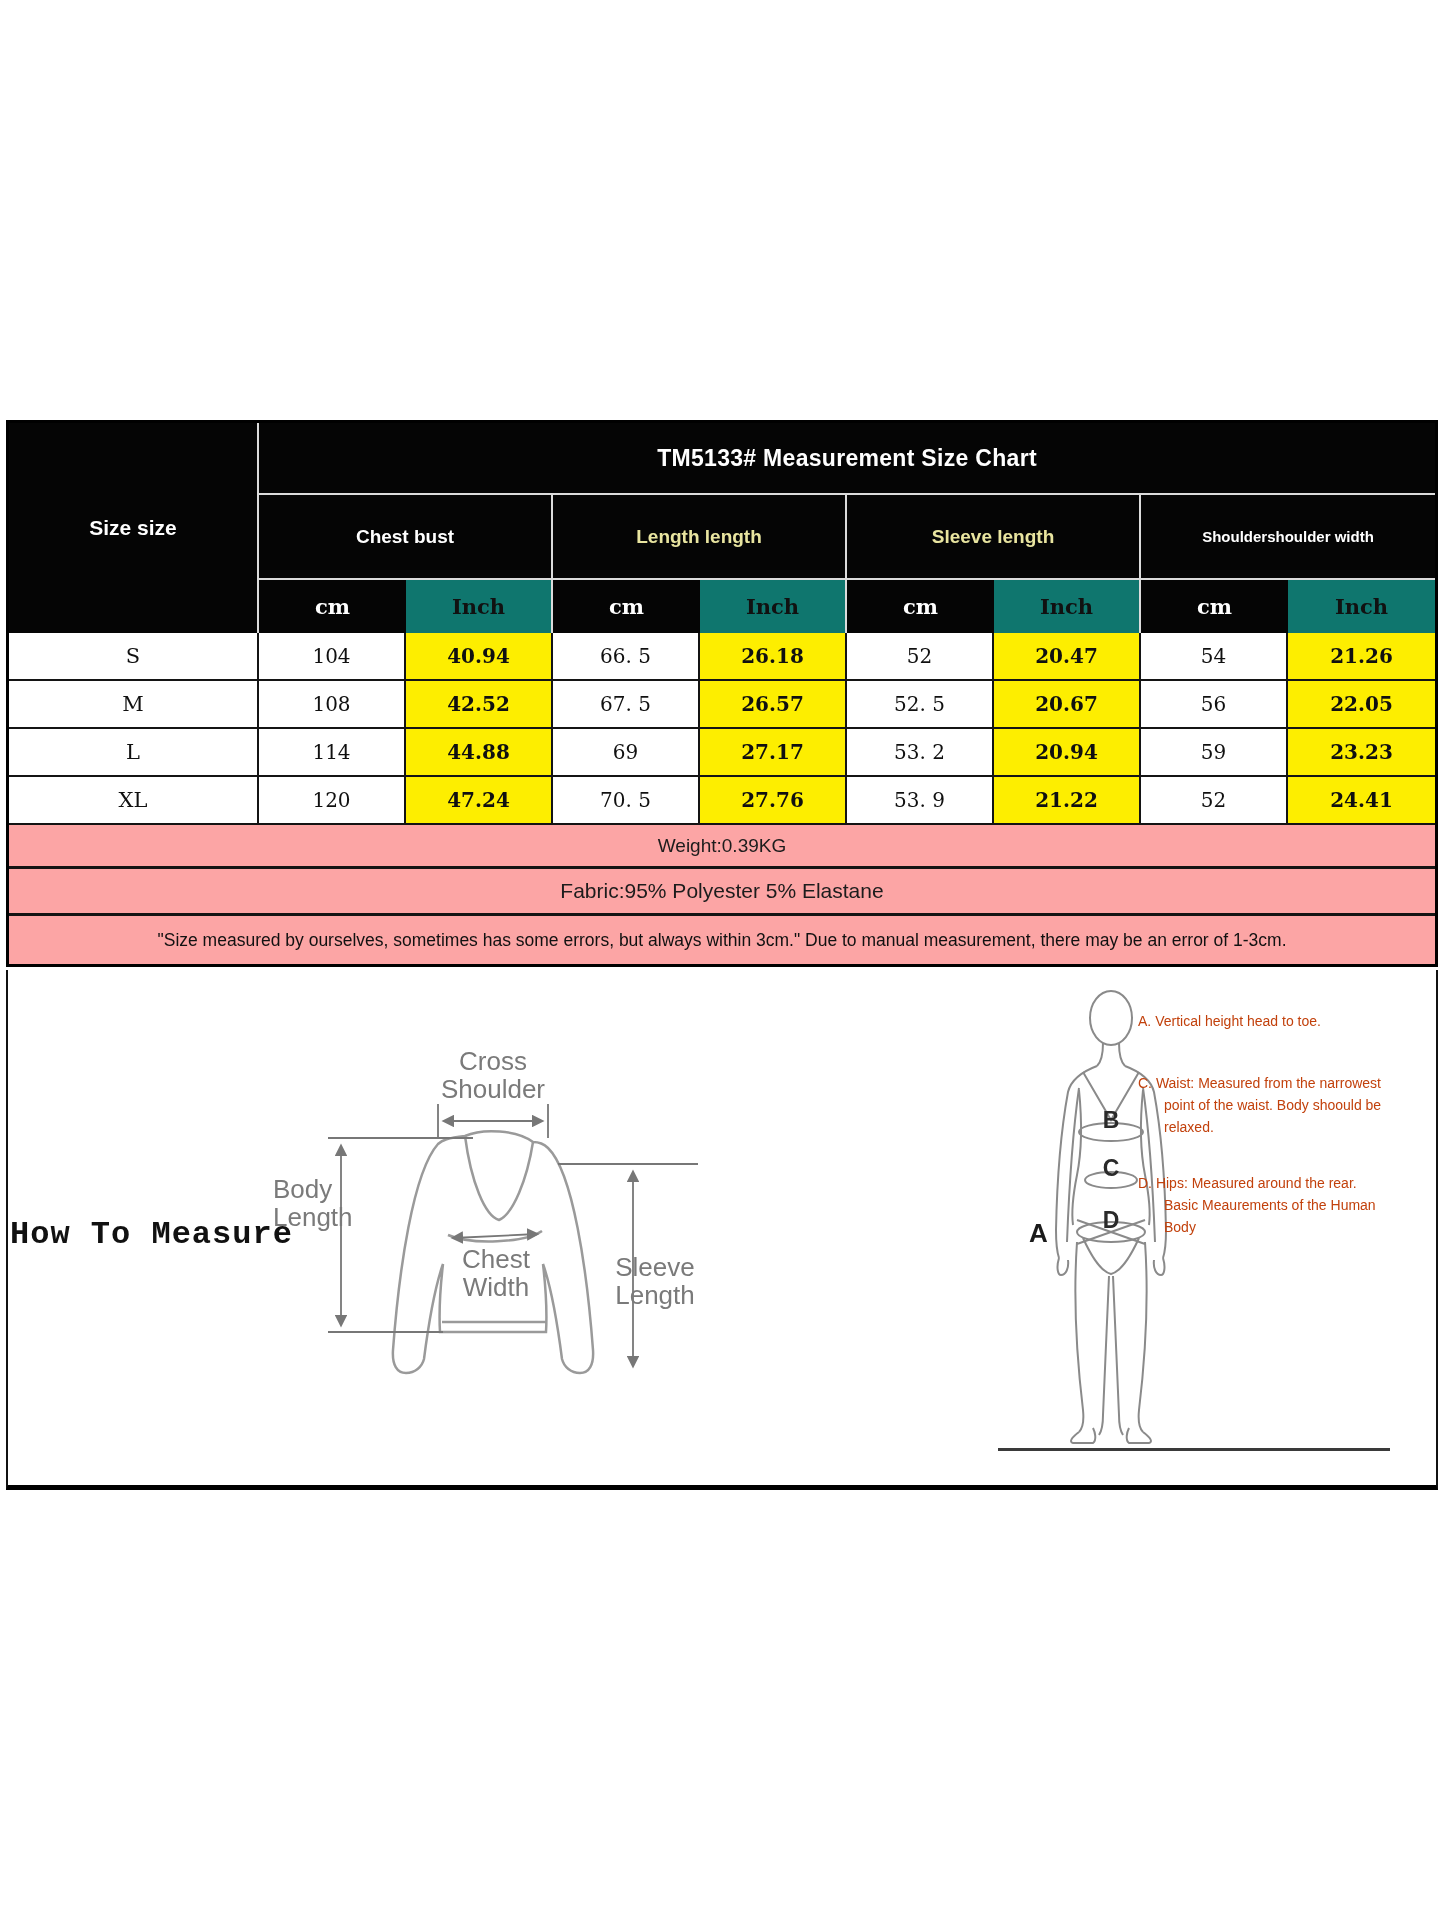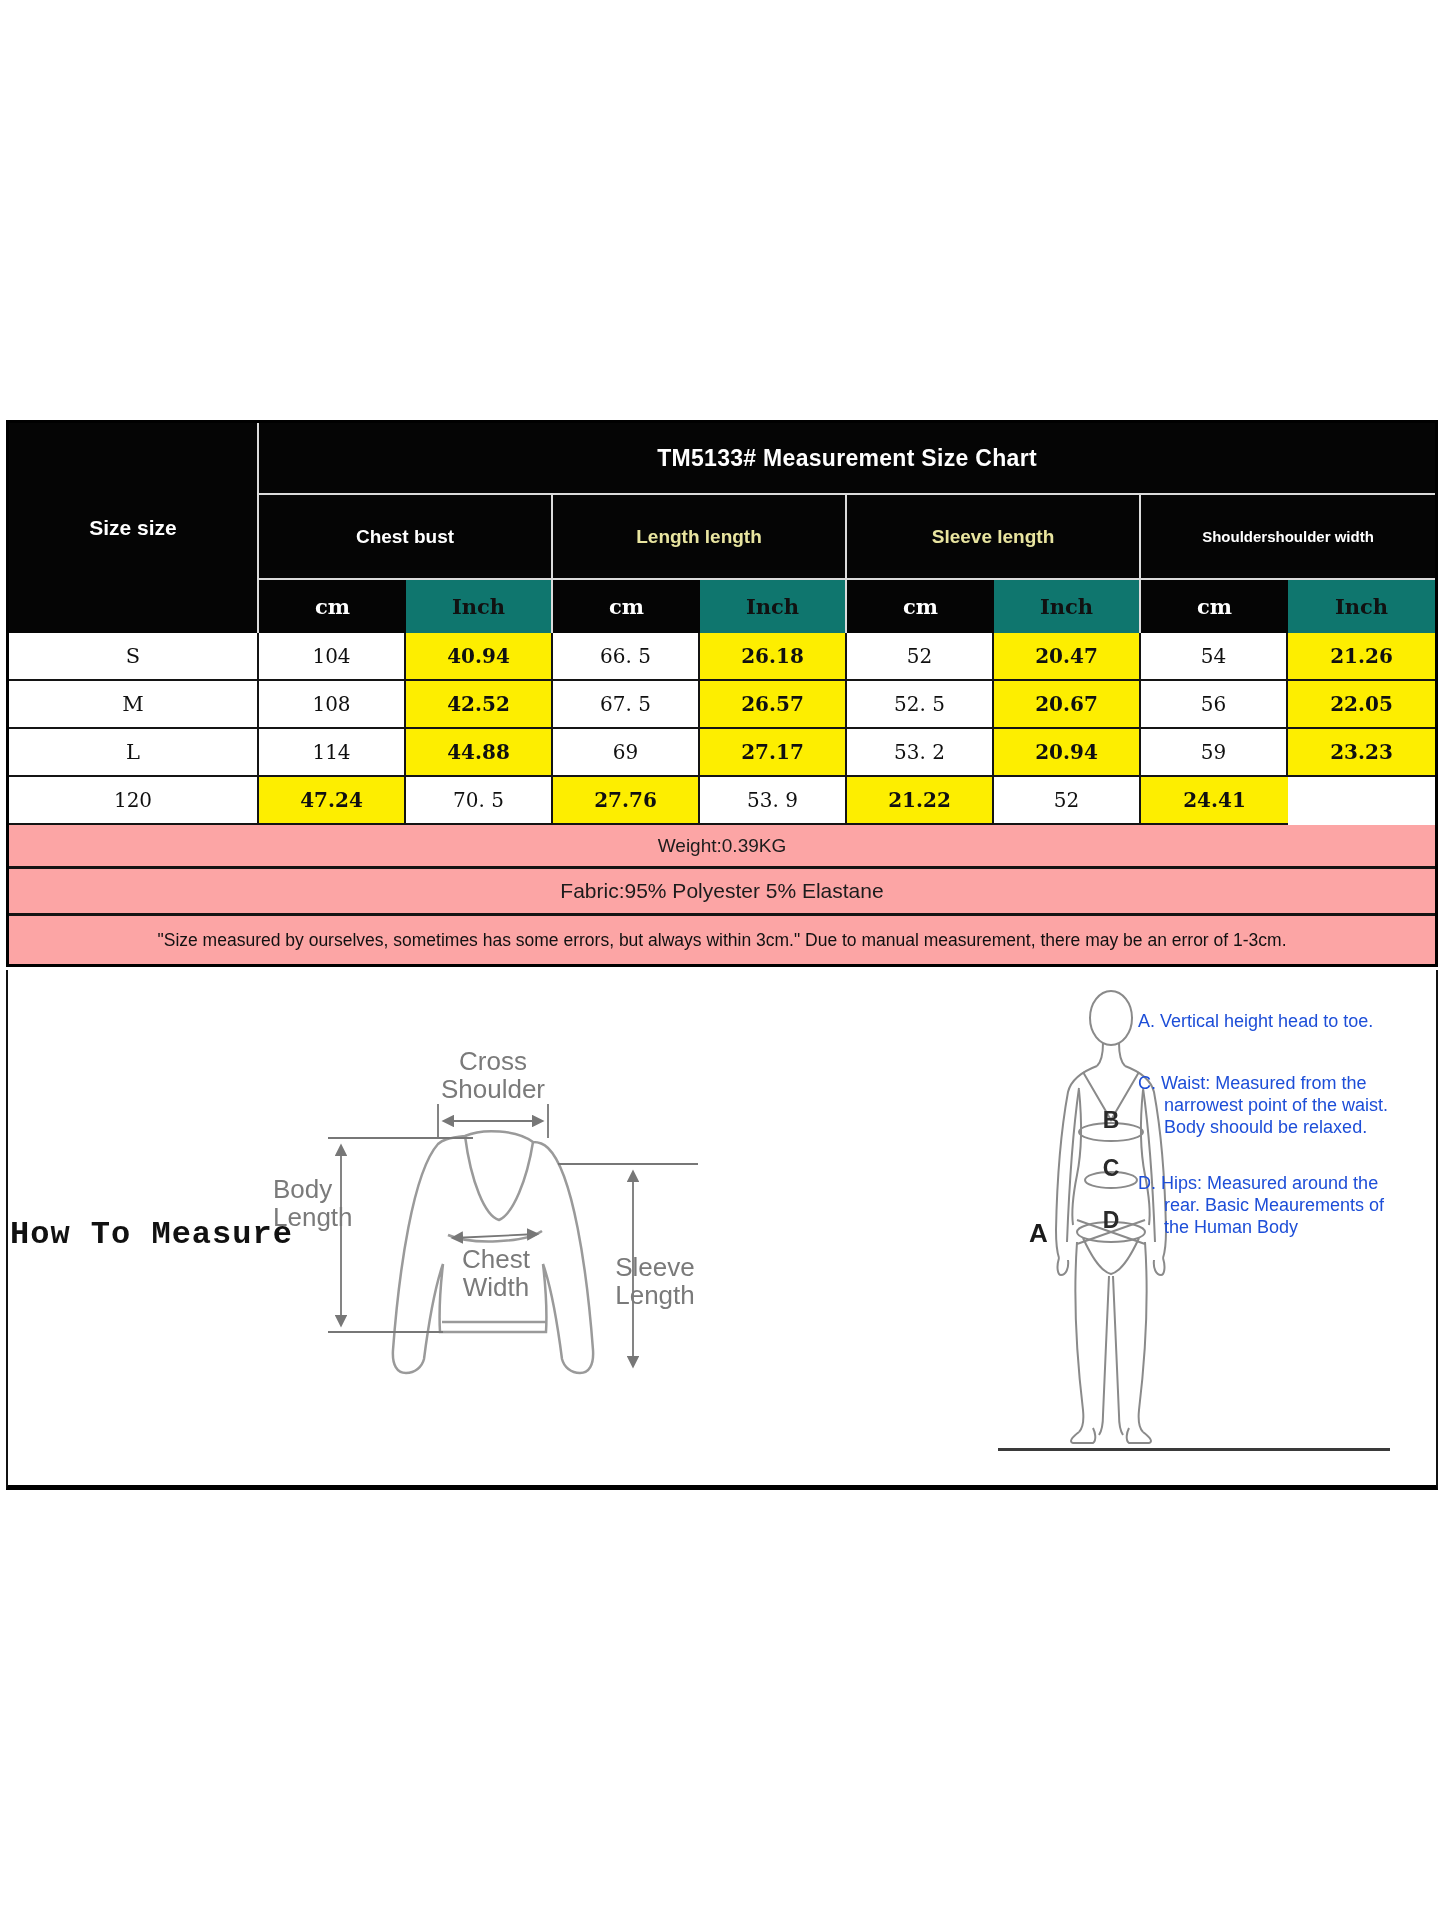--- a/index.html
+++ b/index.html
@@ -35,21 +35,21 @@
   .note-row{height:48px;font-size:17.5px;border-bottom:none;color:#111;}
 
   
   .measure-section{position:absolute;left:6px;top:970px;width:1432px;height:520px;box-sizing:border-box;
                    border-left:2px solid #111;border-right:2px solid #111;border-bottom:5px solid #000;background:#fff;}
   .htm-heading{position:absolute;left:2px;top:246px;font-family:"Liberation Mono",monospace;
                font-size:32px;font-weight:700;letter-spacing:1px;color:#111;white-space:nowrap;}
   .sweater-svg{position:absolute;left:235px;top:50px;}
   .figure-svg{position:absolute;left:1015px;top:10px;}
   .body-notes{position:absolute;left:1130px;top:40px;width:252px;}
-  .body-notes p{font-size:18px;line-height:22px;color:#1d4ed8;margin:0;padding-left:26px;text-indent:-26px;}
+  .body-notes p{font-size:14px;line-height:22px;color:#c2410c;margin:0;padding-left:26px;text-indent:-26px;}
   .bn-a{margin-bottom:40px !important;} .bn-b{margin-bottom:32px !important;} .bn-c{margin-bottom:34px !important;}
   .bottom-underline{position:absolute;left:990px;top:478px;width:392px;height:3px;background:#3a3a3a;}
   svg text{font-family:"Liberation Sans",sans-serif;}
   .diag-label{fill:#7a7a7a;font-size:26px;}
   .fig-letter{fill:#2a2a2a;font-size:23px;font-weight:700;}
   .fig-letter-a{fill:#1a1a1a;font-size:26px;font-weight:700;}
 </style>
 </head>
 <body>
 
@@ -106,20 +106,21 @@
       <div class="dcell d-inch">44.88</div>
       <div class="dcell">69</div>
       <div class="dcell d-inch">27.17</div>
       <div class="dcell">53. 2</div>
       <div class="dcell d-inch">20.94</div>
       <div class="dcell">59</div>
       <div class="dcell d-inch">23.23</div>
     </div>
 
     <div class="drow">
+      <div class="dcell d-size">XL</div>
       <div class="dcell">120</div>
       <div class="dcell d-inch">47.24</div>
       <div class="dcell">70. 5</div>
       <div class="dcell d-inch">27.76</div>
       <div class="dcell">53. 9</div>
       <div class="dcell d-inch">21.22</div>
       <div class="dcell">52</div>
       <div class="dcell d-inch">24.41</div>
     </div>
 

